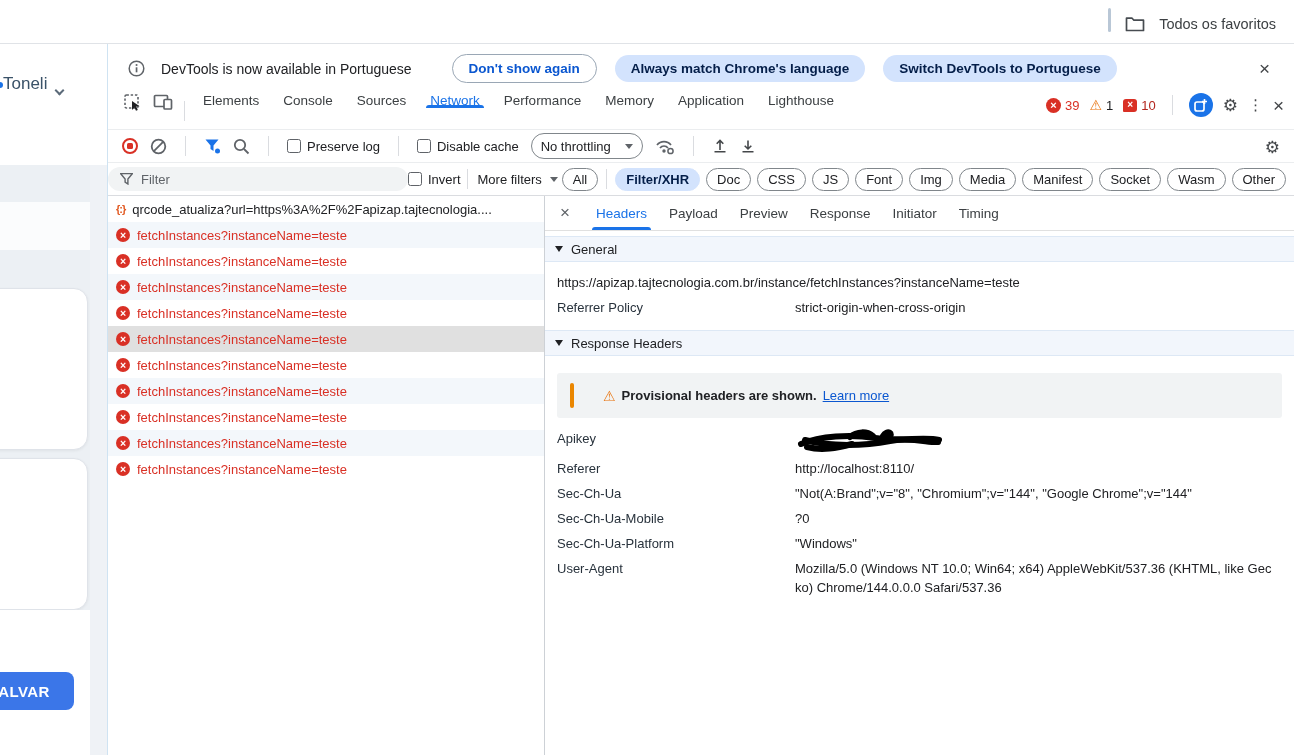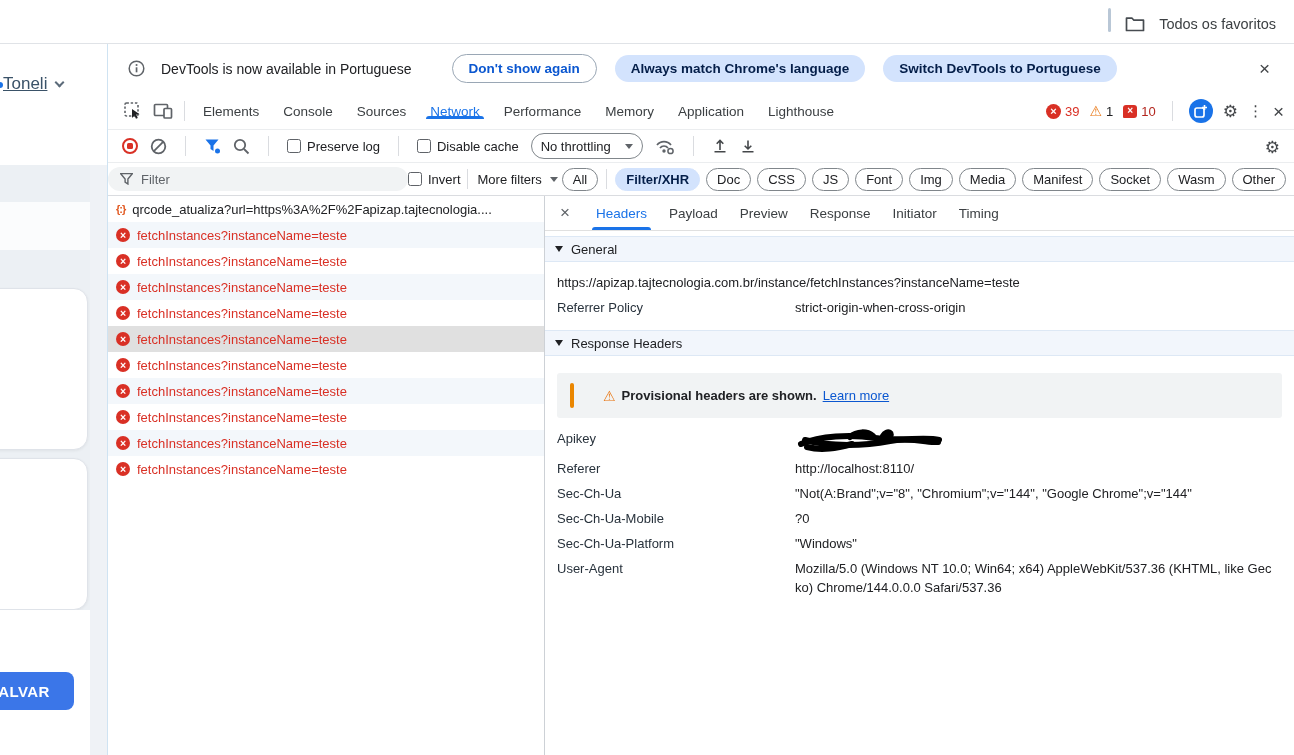--- a/index.html
+++ b/index.html
@@ -8,21 +8,21 @@
 
   
   .browser-top { position:absolute; left:0; top:0; width:1294px; height:44px;
     background:#fff; border-bottom:1px solid #e0e3e7; }
   .fav-cluster { position:absolute; right:18px; top:8px; display:flex; align-items:flex-end; gap:14px; }
   .fav-divider { width:3px; height:24px; border-radius:2px; background:#b9c7d6; }
   .fav-label { font-size:14.5px; color:#3c4043; }
 
   
   .page-left { position:absolute; left:0; top:44px; width:107px; height:711px; background:#fff; overflow:hidden; }
-  .pg-account { position:absolute; left:3px; top:30px; font-size:17px; color:#3a5268; display:flex; align-items:center; gap:9px; white-space:nowrap;text-decoration:underline; }
+  .pg-account { position:absolute; left:3px; top:30px; font-size:17px; color:#3a5268; display:flex; align-items:flex-end; gap:9px; white-space:nowrap; }
   .pg-dot { position:absolute; left:-3px; top:38px; width:6px; height:6px; border-radius:50%; background:#1a73e8; }
   .chev { width:7px; height:7px; border-right:2px solid #5c6b7a; border-bottom:2px solid #5c6b7a; transform:rotate(45deg); margin-top:-4px; }
   .pg-gray { position:absolute; left:0; top:121px; width:107px; height:490px; background:#ecf0f4; }
   .pg-band { position:absolute; left:0; top:158px; width:107px; height:48px; background:#fbfcfd; }
   .pg-card { position:absolute; left:-22px; width:110px; background:#fff; border:1px solid #dfe3e9; border-radius:14px; box-shadow:0 1px 3px rgba(0,0,0,0.06); }
   .pg-card1 { top:244px; height:162px; }
   .pg-card2 { top:414px; height:152px; }
   .pg-bottom { position:absolute; left:0; top:566px; width:90px; height:145px; background:#fff; }
   .pg-gutter { position:absolute; right:0; top:121px; width:17px; bottom:0; background:#eff2f6; }
   .pg-save { position:absolute; left:-26px; top:628px; width:100px; height:38px; background:#3b76e8; border:none;
@@ -35,21 +35,21 @@
   
   .infobar { height:49px; display:flex; align-items:center; padding:0 14px 0 20px; flex:0 0 auto; }
   .info-icon { width:17px; height:17px; flex:0 0 auto; }
   .infobar-msg { font-size:14px; color:#202124; margin:0 40px 0 16px; }
   .btn-pill { border-radius:17px; padding:6px 16px; font-size:13.5px; font-family:inherit; cursor:pointer; white-space:nowrap; }
   .btn-outline { background:#fff; border:1px solid #9aa7b5; color:#0b57d0; font-weight:bold; margin-right:18px; }
   .btn-tonal { background:#d3e3fd; border:none; color:#041e49; font-weight:bold; margin-right:18px; }
   .close-x { margin-left:auto; margin-right:10px; font-size:19px; color:#44474a; background:none; border:none; cursor:pointer; line-height:1; font-family:inherit; }
 
   
-  .tabbar { height:37px; display:flex; align-items:center; flex:0 0 auto; border-bottom:1px solid #ebedef; padding-left:10px; }
+  .tabbar { height:37px; display:flex; align-items:flex-start; flex:0 0 auto; border-bottom:1px solid #ebedef; padding-left:10px; }
   .tool-ic { display:flex; align-items:center; justify-content:center; width:30px; color:#5f6368; }
   .vdiv { width:1px; height:20px; background:#dadce0; align-self:center; margin:0 6px; }
   .tab { display:flex; align-items:center; padding:0 12px; font-size:13.5px; color:#3c4043; position:relative; cursor:pointer; white-space:nowrap; }
   .tab.active { color:#1a73e8; }
   .tab.active::after { content:""; position:absolute; left:8px; right:8px; bottom:0; height:3px; background:#1a73e8; border-radius:3px 3px 0 0; }
   .tab-right { margin-left:auto; display:flex; align-items:center; gap:10px; padding-right:10px; }
   .badge { display:flex; align-items:center; gap:4px; font-size:13px; }
   .err-circle { width:15px; height:15px; border-radius:50%; background:#d93025; color:#fff; font-size:11px; font-weight:bold;
     display:flex; align-items:center; justify-content:center; line-height:1; }
   .err-count { color:#d93025; }

